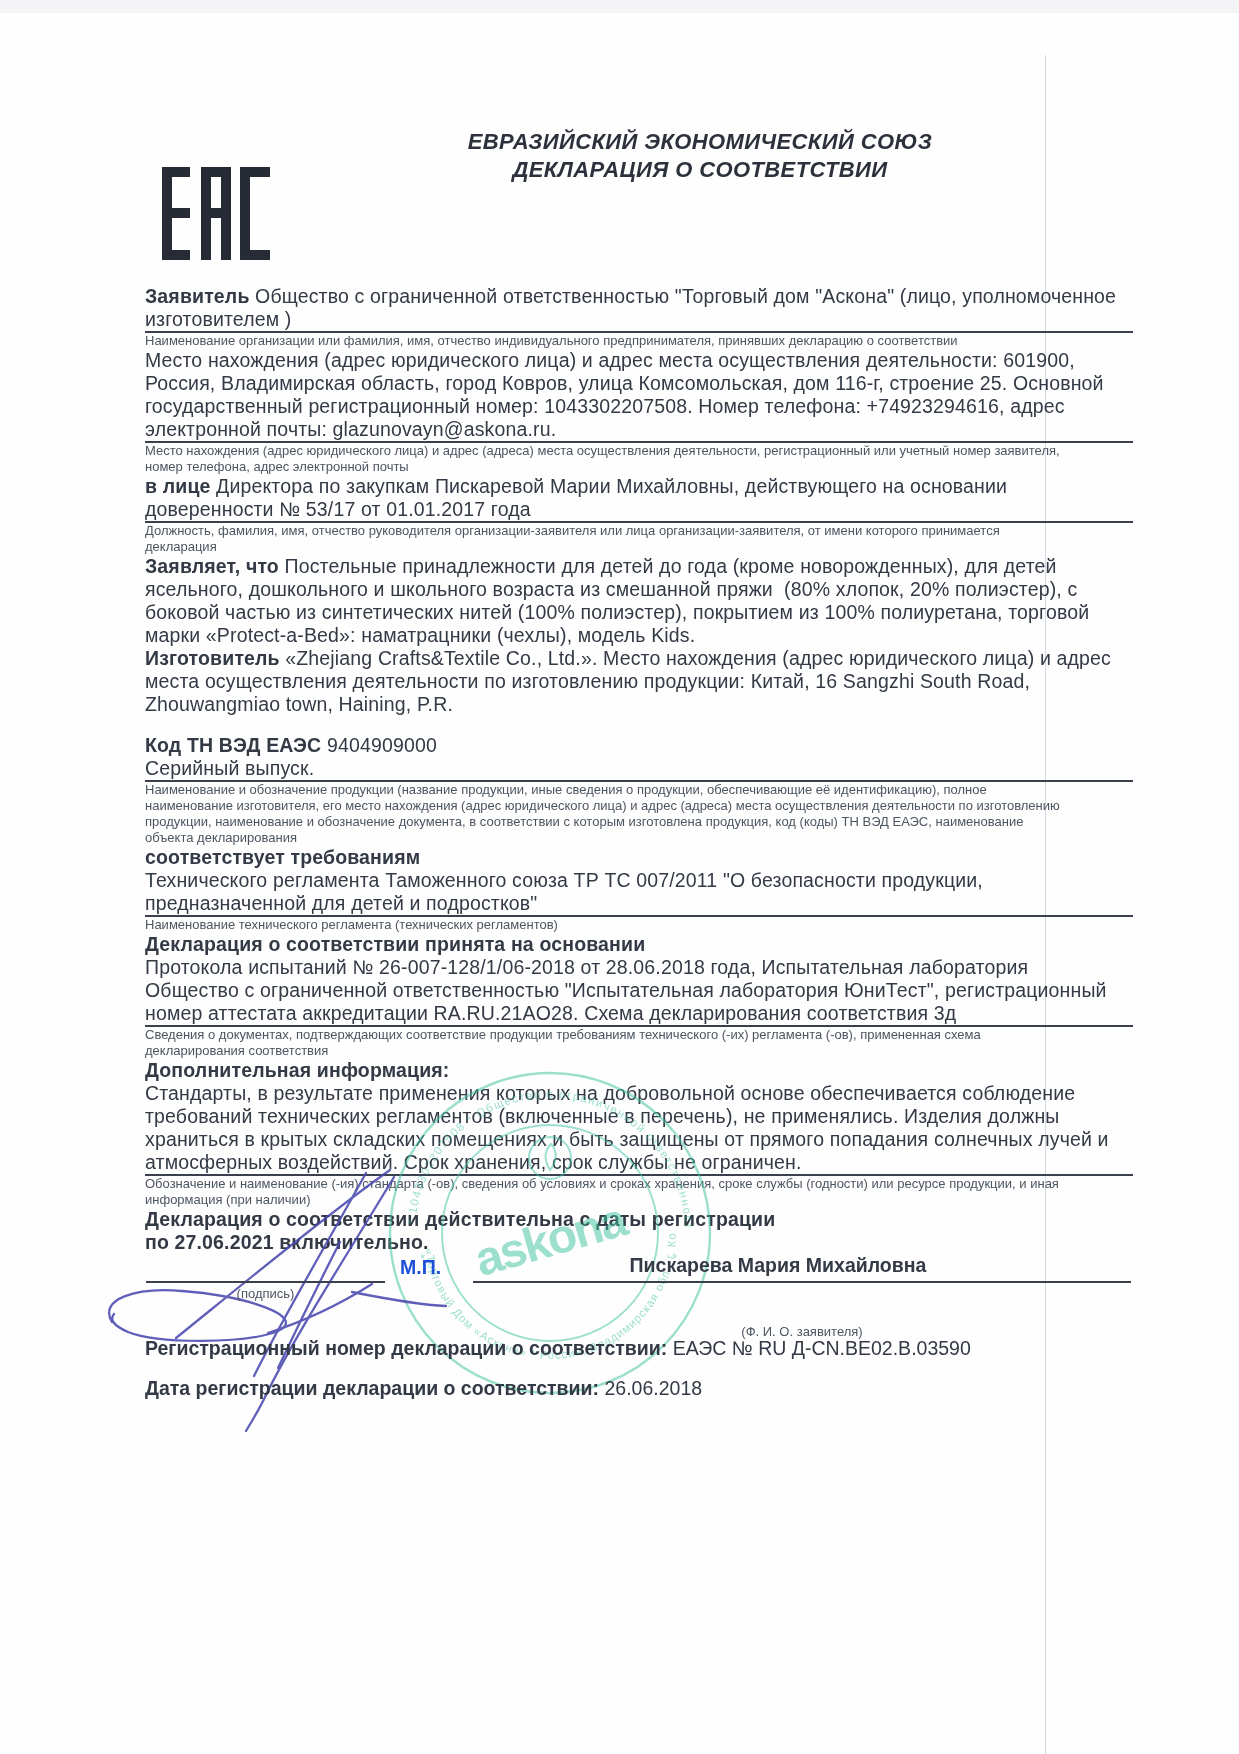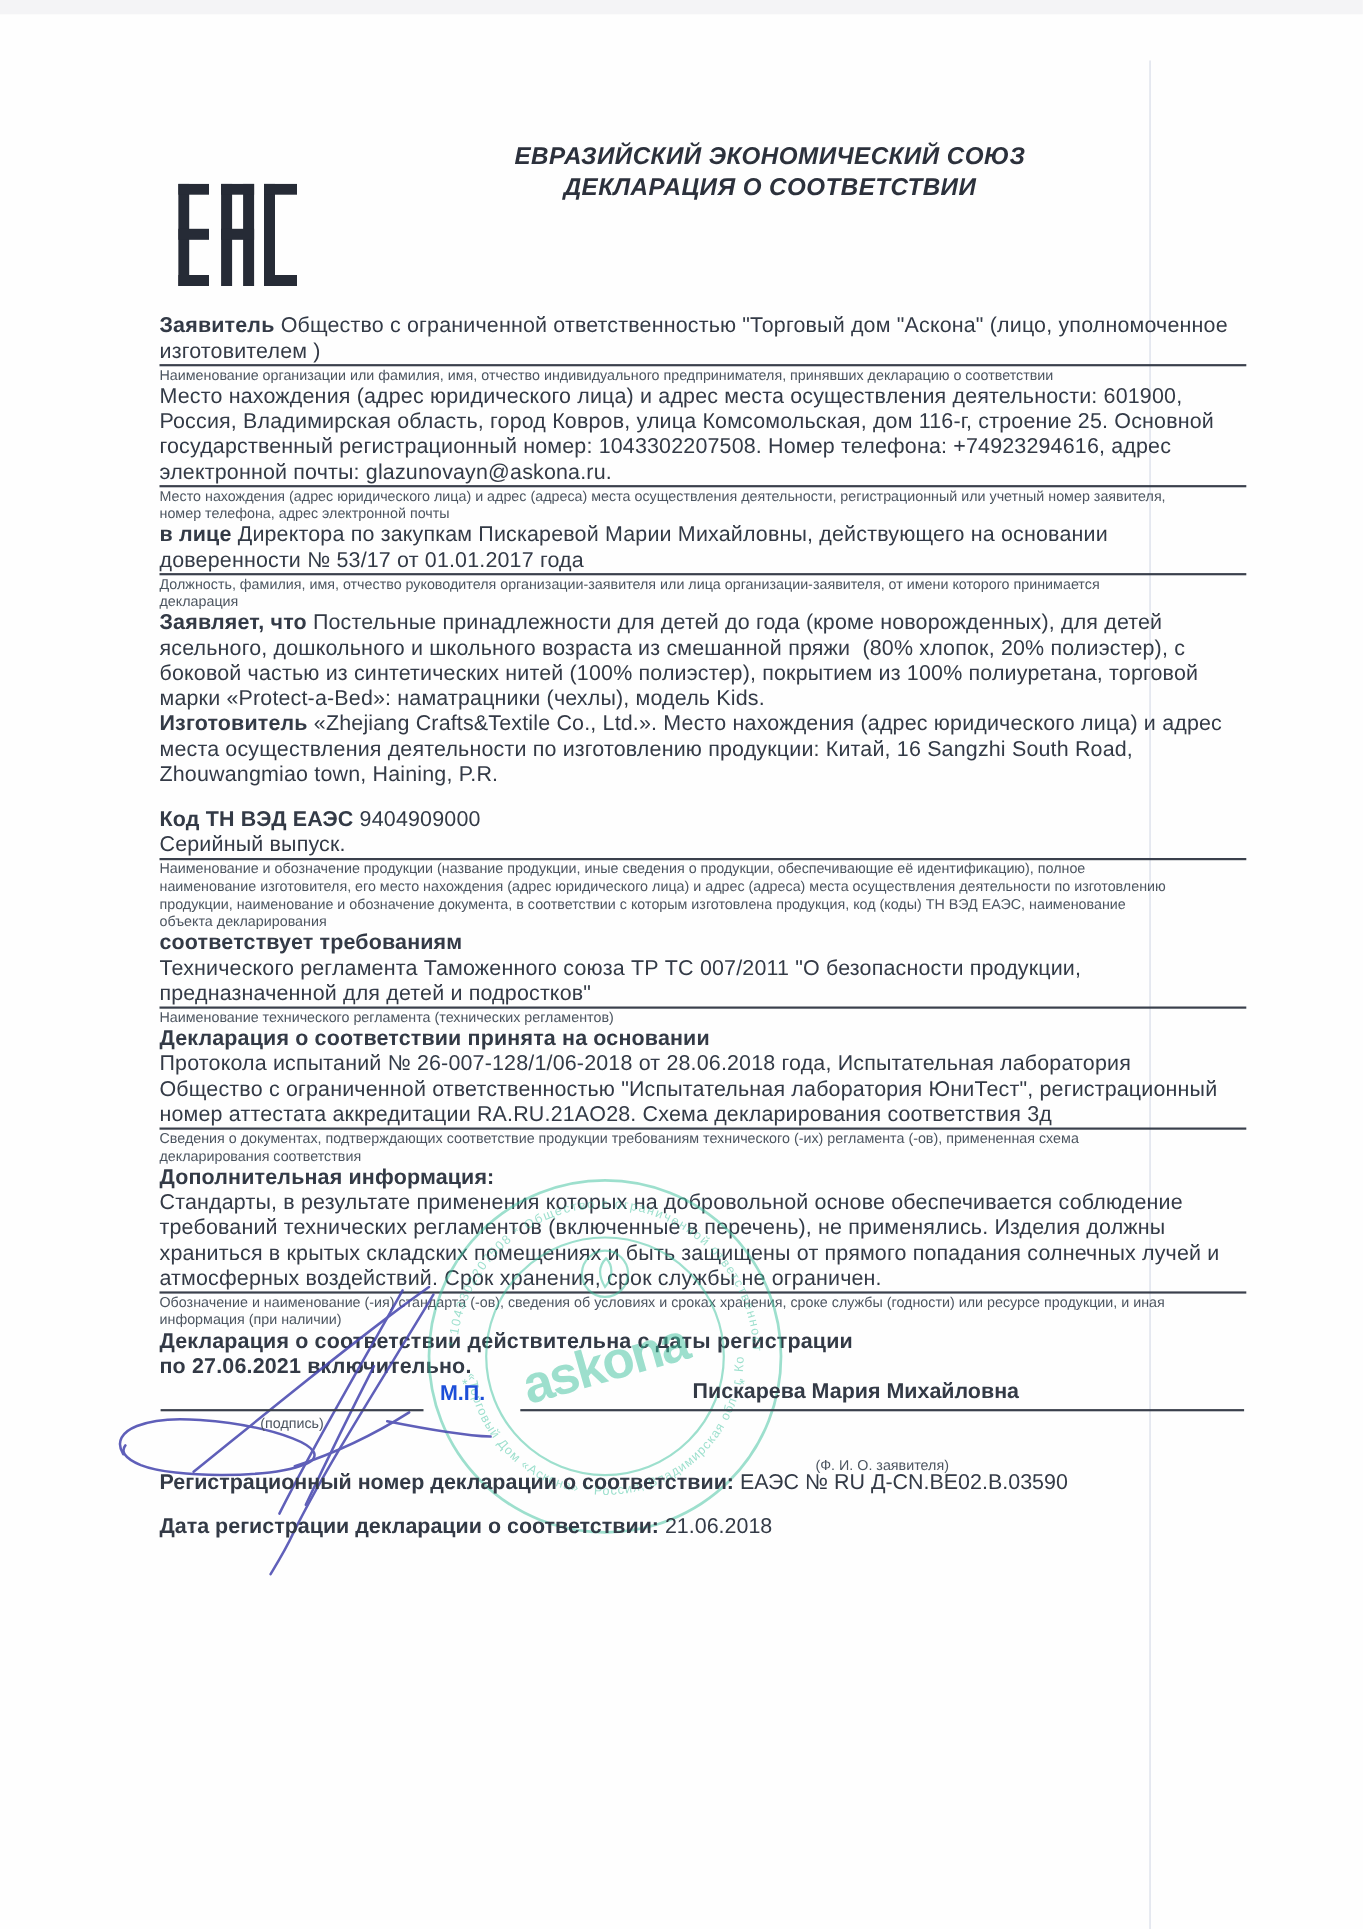--- a/index.html
+++ b/index.html
@@ -156,13 +156,13 @@
 </svg>
 
 <div class="mp">М.П.</div>
 <div class="sigline1"></div>
 <div class="sigline2"></div>
 <div class="signame">Пискарева Мария Михайловна</div>
 <div class="cap1">(подпись)</div>
 <div class="cap2">(Ф. И. О. заявителя)</div>
 
 <div class="regline reg1"><span class="b">Регистрационный номер декларации о соответствии:</span><span> ЕАЭС № RU Д-CN.BE02.B.03590</span></div>
-<div class="regline reg2"><span class="b">Дата регистрации декларации о соответствии:</span><span> 21.06.2018</span></div>
+<div class="regline reg2"><span class="b">Дата регистрации декларации о соответствии:</span><span> 26.06.2018</span></div>
 
 </body></html>

